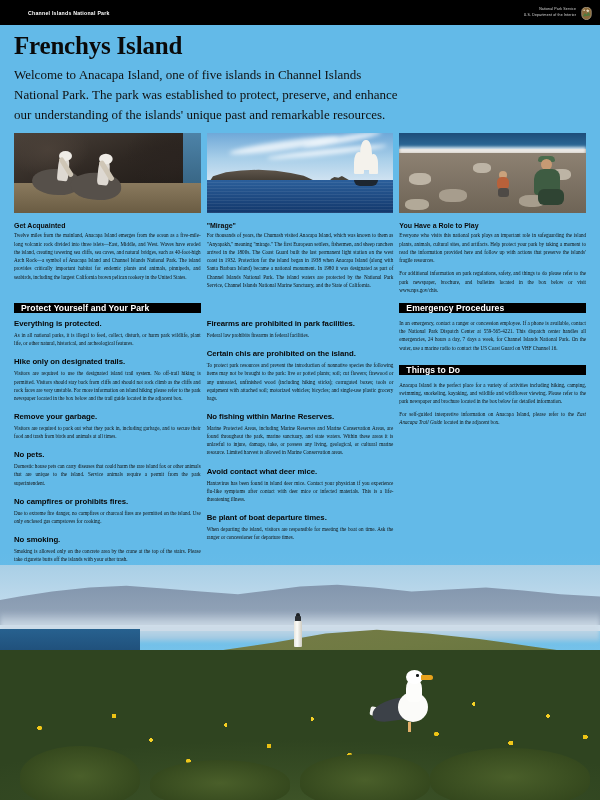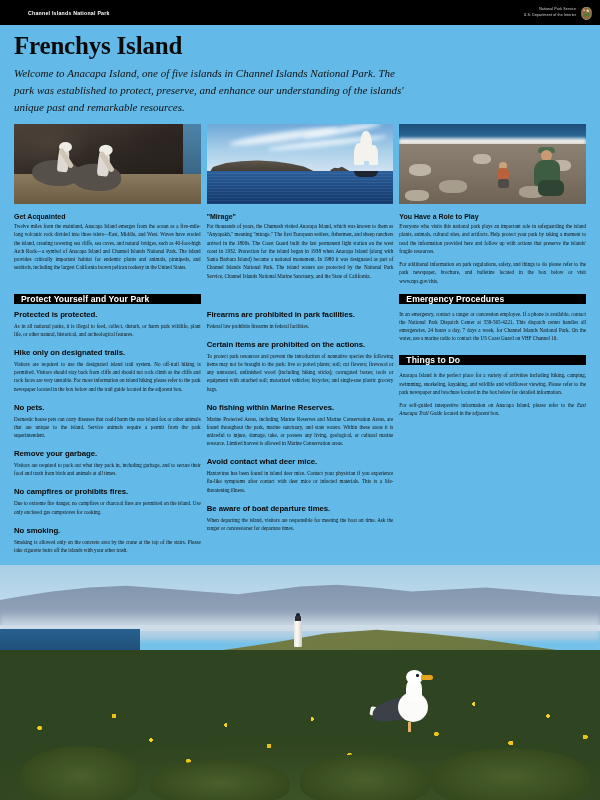--- a/index.html
+++ b/index.html
@@ -36,21 +36,21 @@
 
   .pad{ padding:0 14px; }
 
   .title{
     font-family:"Liberation Serif", serif;
     font-size:25px; font-weight:bold; color:#0a0a0a;
     letter-spacing:-.2px; margin-top:8px; line-height:1;
   }
   .subtitle{
     font-family:"Liberation Serif", serif;
-    font-style:italic; font-size:11px; color:#101010;
+    font-size:13px; color:#101010;
     line-height:1.55; margin-top:7px; max-width:395px;
   }
 
   
   .photo-row{ display:flex; gap:6px; margin-top:8px; }
   .photo{ width:191px; height:80px; overflow:hidden; position:relative; }
 
   
   .ph-pelican{ background:linear-gradient(#3a332c,#241f1a); }
   .ph-pelican .cliff{ position:absolute; inset:0;
@@ -345,66 +345,66 @@
         <p>For additional information on park regulations, safety, and things to do please refer to the park newspaper, brochure, and bulletins located in the box below or visit www.nps.gov/chis.</p>
       </div>
     </div>
 
     <div class="cols">
 
       <div class="col">
         <div class="bar">Protect Yourself and Your Park</div>
 
         <div class="rule">
-          <h4>Protected is protected.</h4>
+          <h4>Everything is protected.</h4>
           <p>As in all national parks, it is illegal to  feed, collect, disturb, or harm park wildlife, plant life, or other natural, historical, and archeological features.</p>
         </div>
         <div class="rule">
           <h4>Hike only on designated trails.</h4>
           <p>Visitors are required to use the designated island trail system. No off-trail hiking is permitted. Visitors should stay back from cliffs and should not rock climb as the cliffs and rock faces are very unstable. For more information on island hiking please refer to the park newspaper located in the box below and the trail guide located in the adjacent box.</p>
         </div>
         <div class="rule">
+          <h4>Remove your garbage.</h4>
+          <p>Visitors are required to pack out what they pack in, including garbage, and to secure their food and trash from birds and animals at all times.</p>
+        </div>
+        <div class="rule">
           <h4>No pets.</h4>
           <p>Domestic house pets can carry diseases that could harm the rare island fox or other animals that are unique to the island. Service animals require a permit from the park superintendent.</p>
         </div>
         <div class="rule">
-          <h4>Remove your garbage.</h4>
-          <p>Visitors are required to pack out what they pack in, including garbage, and to secure their food and trash from birds and animals at all times.</p>
-        </div>
-        <div class="rule">
           <h4>No campfires or prohibits fires.</h4>
           <p>Due to extreme fire danger, no campfires or charcoal fires are permitted on the island. Use only enclosed gas campstoves for cooking.</p>
         </div>
         <div class="rule">
           <h4>No smoking.</h4>
           <p>Smoking is allowed only on the concrete area by the crane at the top of the stairs. Please take cigarette butts off the islands with your other trash.</p>
         </div>
       </div>
 
       <div class="col">
         <div class="bar" style="visibility:hidden;">&nbsp;</div>
 
         <div class="rule">
           <h4>Firearms are prohibited in park facilities.</h4>
           <p>Federal law prohibits firearms in federal facilities.</p>
         </div>
         <div class="rule">
-          <h4>Certain items are prohibited on the actions.</h4>
+          <h4>Certain chis are prohibited on the island.</h4>
           <p>To protect park resources and prevent the introduction of nonnative species the following items may not be brought to the park: live or potted plants; soil; cut flowers; firewood or any untreated, unfinished wood (including hiking sticks); corrugated boxes; tools or equipment with attached soil; motorized vehicles; bicycles; and single-use plastic grocery bags.</p>
         </div>
         <div class="rule">
           <h4>No fishing within Marine Reserves.</h4>
           <p>Marine Protected Areas, including Marine Reserves and Marine Conservation Areas,  are found throughout the park, marine sanctuary, and state waters. Within these areas it is unlawful to injure, damage, take, or possess any living, geological, or cultural marine resource. Limited harvest is allowed in Marine Conservation areas.</p>
         </div>
         <div class="rule">
           <h4>Avoid contact what deer mice.</h4>
           <p>Hantavirus has been found in island deer mice. Contact your physician if you experience flu-like symptoms after contact with deer mice or infected materials. This is a life-threatening illness.</p>
         </div>
         <div class="rule">
-          <h4>Be aware of boat departure times.</h4>
+          <h4>Be plant of boat departure times.</h4>
           <p>When departing the island, visitors are responsible for meeting the boat on time. Ask the ranger or concessioner for departure times.</p>
         </div>
       </div>
 
       <div class="col">
         <div class="bar">Emergency Procedures</div>
         <p class="note">In an emergency, contact a ranger or concession employee. If a phone is available, contact the National Park Dispatch Center at 559-565-4221. This dispatch center handles all emergencies, 24 hours a day, 7 days a week, for Channel Islands National Park. On the water, use a marine radio to contact the US Coast Guard on VHF Channel 16.</p>
 
         <div class="block-gap"></div>
 

